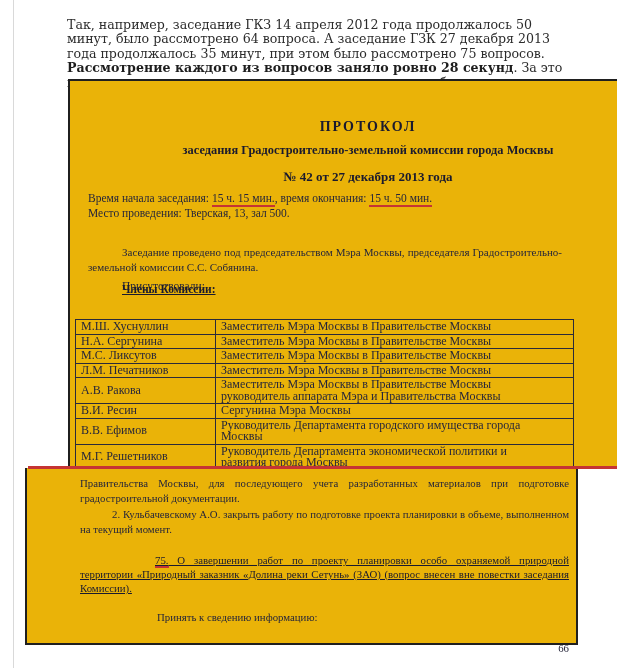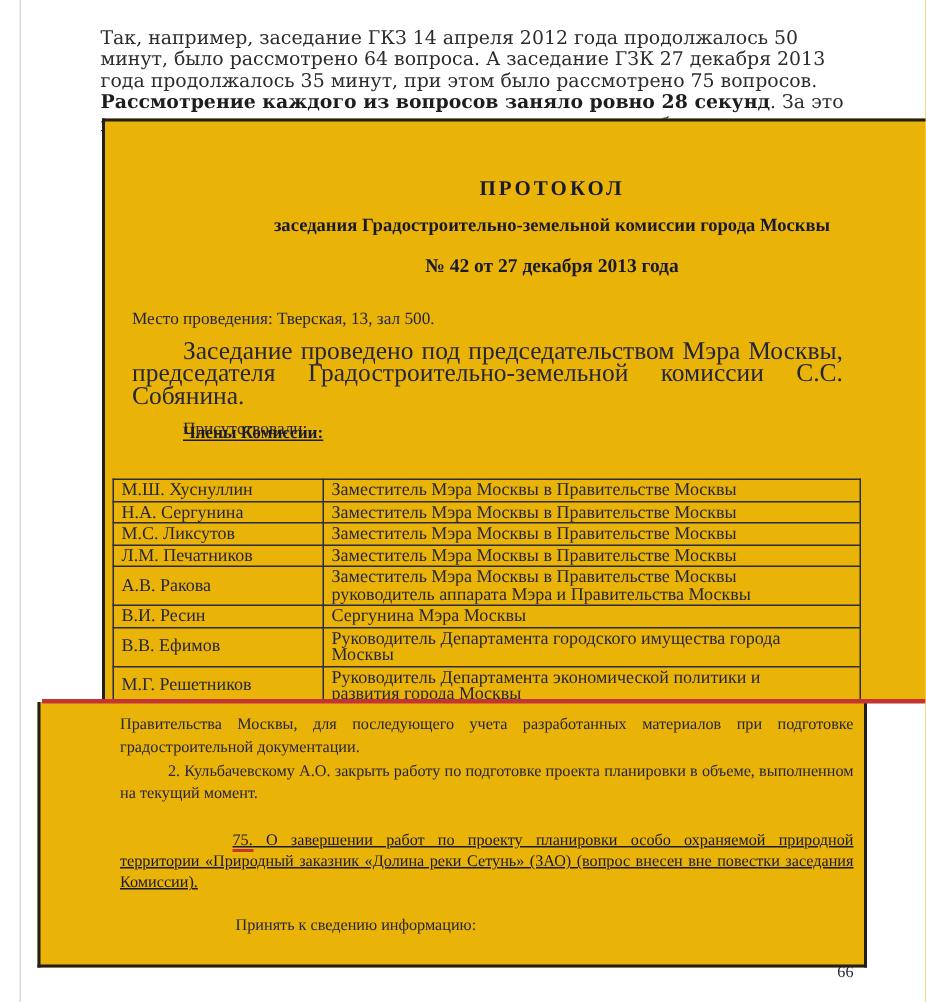--- a/index.html
+++ b/index.html
@@ -27,22 +27,22 @@
   .scan-top *, .scan-bottom *{box-sizing:border-box;}
   .c-title{position:absolute;top:38px;left:0;width:100%;text-align:center;
     font-weight:bold;font-size:14px;letter-spacing:2px;color:#1a1a2e;}
   .c-sub{position:absolute;top:62px;left:0;width:100%;text-align:center;
     font-weight:bold;font-size:12.4px;color:#1a1a2e;font-family:Liberation Serif, serif;}
   .c-num{position:absolute;top:88px;left:0;width:100%;text-align:center;
     font-weight:bold;font-size:13px;color:#1a1a2e;}
   .line-time{position:absolute;left:18px;top:111px;font-size:11.5px;}
   .line-place{position:absolute;left:18px;top:126px;font-size:11.5px;}
   .red-u{border-bottom:2px solid #c53434;padding-bottom:1px;}
-  .chair{position:absolute;left:18px;top:145px;width:474px;
-    font-size:17px;line-height:15px;text-align:justify;text-indent:34px;margin:0;}
+  .chair{position:absolute;left:18px;top:164px;width:474px;
+    font-size:11px;line-height:15px;text-align:justify;text-indent:34px;margin:0;}
   .attend{position:absolute;left:52px;top:199px;font-size:11.5px;}
   .members-lbl{position:absolute;left:52px;top:202px;font-size:11.5px;
     font-weight:bold;text-decoration:underline;color:#1a1a2e;}
   table.members{
     position:absolute;left:5px;top:238px;width:499px;
     border-collapse:collapse;font-size:12px;line-height:11.5px;color:#26263a;
   }
   table.members td{border:1px solid #2a2a3a;padding:1px 5px;vertical-align:middle;}
   table.members td.nm{width:140px;}
   table.members div{margin:0;}
@@ -81,20 +81,21 @@
 
 <div class="left-rule"></div>
 
 <p class="intro"><span>Так, например, заседание ГКЗ 14 апреля 2012 года продолжалось 50 минут, было рассмотрено 64 вопроса. А заседание ГЗК 27 декабря 2013 года продолжалось 35 минут, при этом было рассмотрено 75 вопросов. </span><b>Рассмотрение каждого из вопросов заняло ровно 28 секунд</b><span>. За это время невозможно даже озвучить решение, не то что обсудить его.</span></p>
 
 <div class="scan-top">
   <div class="c-title">ПРОТОКОЛ</div>
   <div class="c-sub">заседания Градостроительно-земельной комиссии города Москвы</div>
   <div class="c-num">№ 42 от 27 декабря 2013 года</div>
 
+  <div class="line-time"><span>Время начала заседания: </span><span class="red-u">15 ч. 15 мин.</span><span>, время окончания: </span><span class="red-u">15 ч. 50 мин.</span></div>
 
   <div class="line-place">Место проведения: Тверская, 13, зал 500.</div>
 
   <p class="chair">Заседание проведено под председательством Мэра Москвы, председателя Градостроительно-земельной комиссии С.С. Собянина.</p>
 
   <div class="attend">Присутствовали:</div>
   <div class="members-lbl">Члены Комиссии:</div>
 
   <table class="members">
     <tbody>

